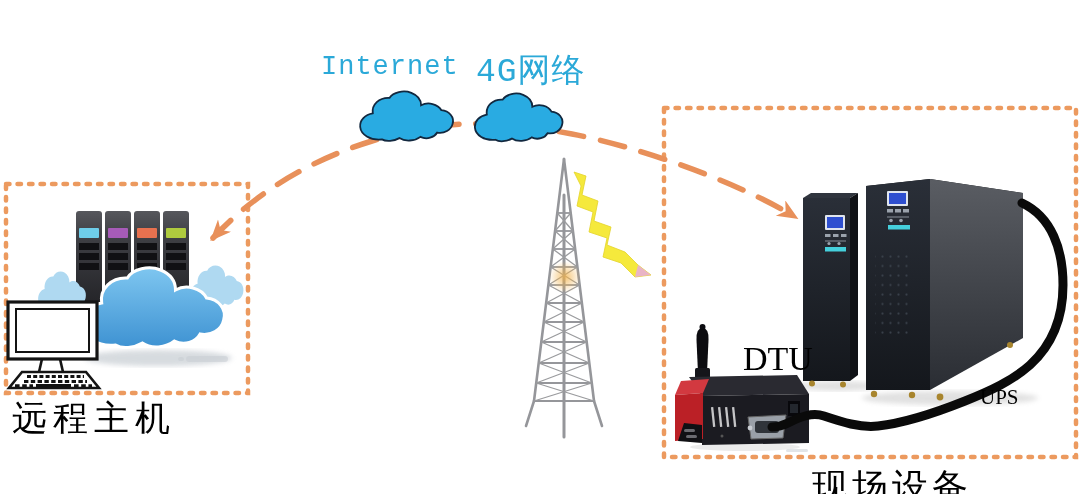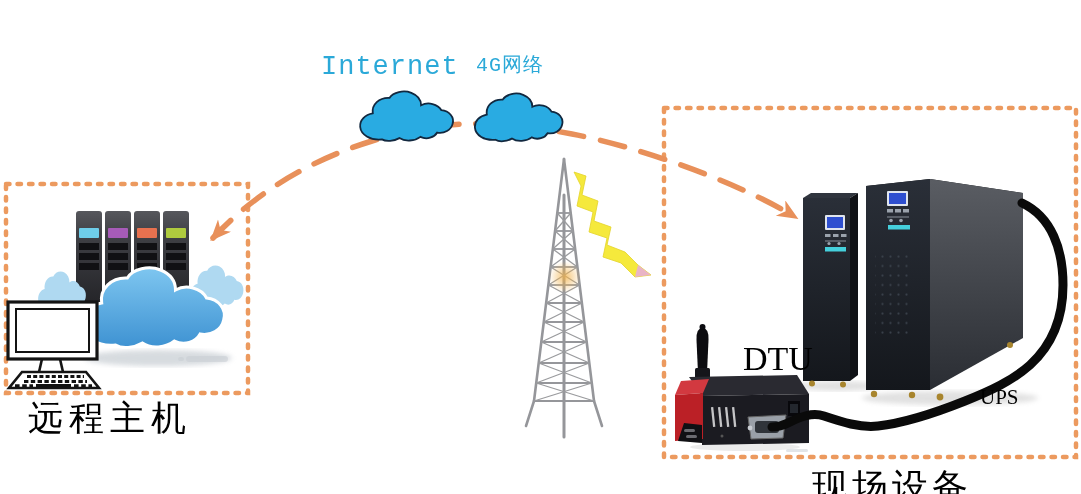--- a/index.html
+++ b/index.html
@@ -5,24 +5,24 @@
   html,body{margin:0;padding:0;background:#ffffff;}
   .stage{
     position:relative;width:1081px;height:492px;background:#fff;overflow:hidden;
     font-family:"Liberation Serif","DejaVu Serif",serif;
     margin-top:45px;
   }
   .stage svg{position:absolute;left:0;top:0;}
   .lbl{position:absolute;white-space:nowrap;line-height:1;}
   .lbl-internet{left:321px;top:9px;font-size:27px;letter-spacing:1px;
     font-family:"Liberation Mono","DejaVu Sans Mono",monospace;color:var(--label-cyan);}
-  .lbl-4g{left:476px;top:11px;font-size:20px;letter-spacing:1px;
+  .lbl-4g{left:476px;top:11px;font-size:33px;letter-spacing:1px;
     font-family:"Liberation Mono","DejaVu Sans Mono",monospace;color:var(--label-cyan);}
   .lbl-server{left:152px;top:273px;font-size:27px;letter-spacing:3px;color:var(--server-label-gray);}
-  .lbl-remote{left:28px;top:356px;font-size:35px;letter-spacing:6px;color:var(--text-black);}
+  .lbl-remote{left:12px;top:356px;font-size:35px;letter-spacing:6px;color:var(--text-black);}
   .lbl-dtu{left:743px;top:297px;font-size:34px;color:var(--text-black);}
   .lbl-ups{left:980px;top:342px;font-size:21px;color:var(--text-black);}
   .lbl-field{left:812px;top:424px;font-size:36px;letter-spacing:4px;color:var(--text-black);}
 </style>
 </head>
 <body>
 
 <div class="stage">
 
 <svg width="1081" height="494" viewBox="0 0 1081 494">

